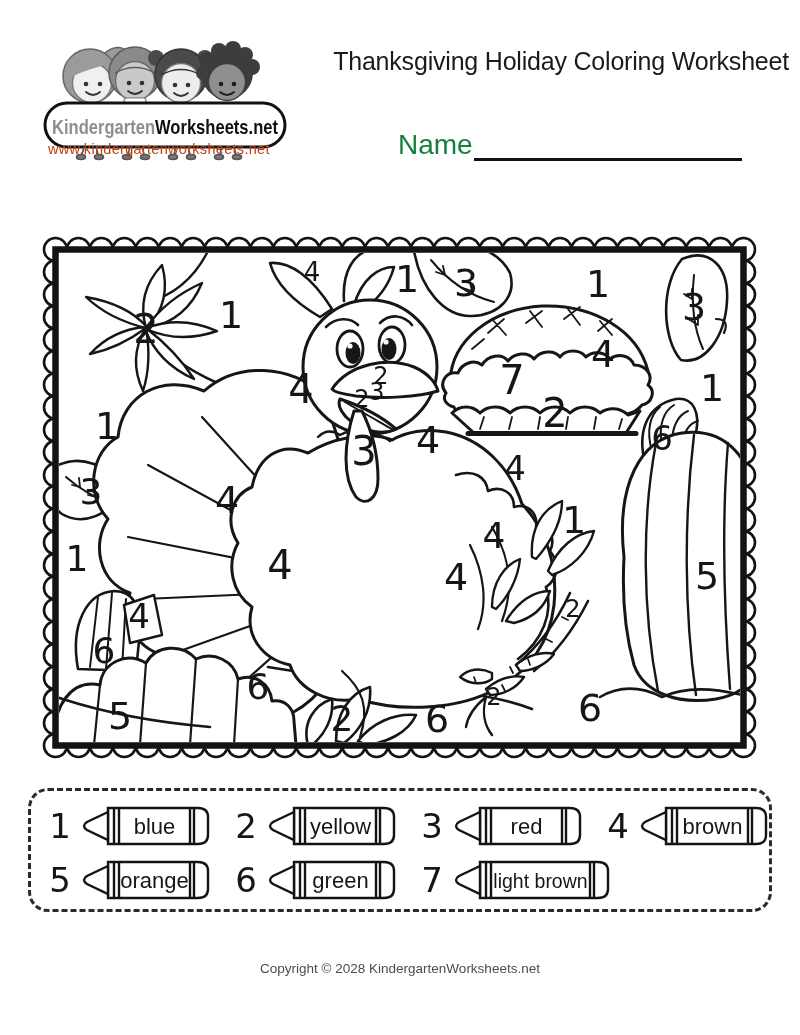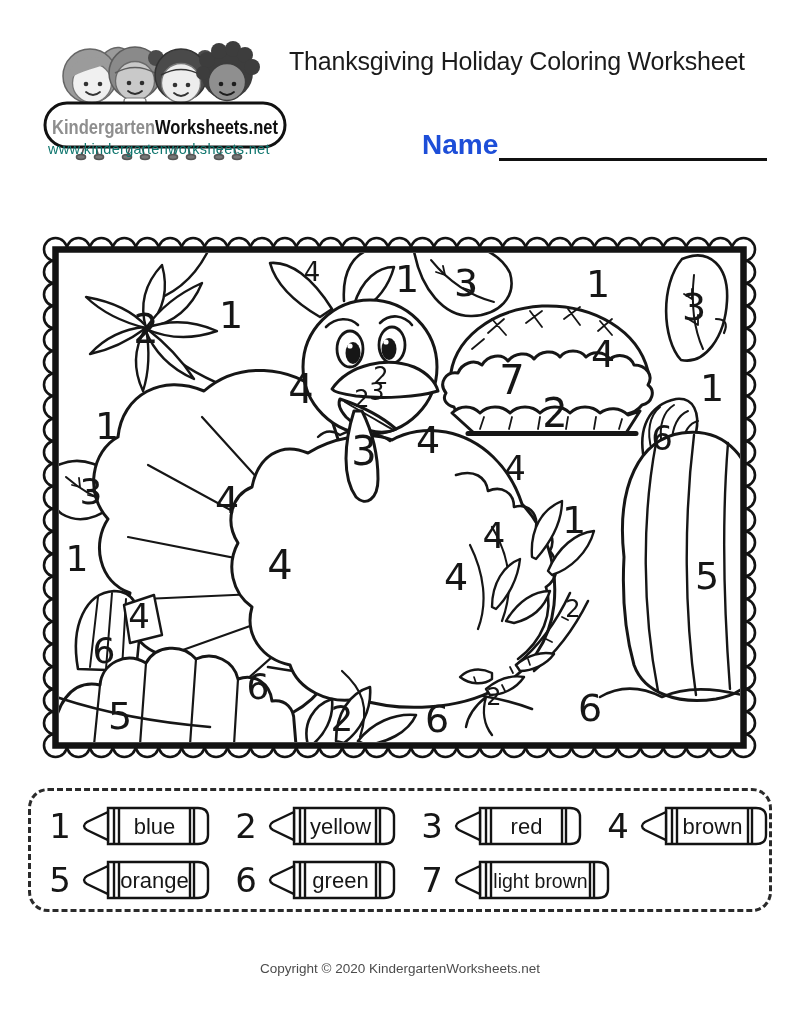--- a/index.html
+++ b/index.html
@@ -1,25 +1,25 @@
 <!DOCTYPE html>
 <html><head>
 <meta charset="utf-8">
 <style>
   html,body{margin:0;padding:0;}
   body{width:800px;height:1035px;background:#fff;position:relative;overflow:hidden;
        font-family:"Liberation Sans",sans-serif;color:#161616;}
 
   
   #logo-svg{position:absolute;left:42px;top:40px;}
-  #site-url{position:absolute;left:48px;top:141px;font-size:14.5px;color:#0f766e;letter-spacing:.3px;}
+  #site-url{position:absolute;left:48px;top:141px;font-size:14.5px;color:#c2410c;letter-spacing:.3px;}
   #page-title{position:absolute;left:289px;top:47px;width:500px;font-size:25px;color:#1b1b1b;
-              white-space:nowrap;letter-spacing:-.2px;}
+              white-space:nowrap;letter-spacing:-.2px;text-align:right;}
   #name-row{position:absolute;left:398px;top:129px;display:flex;align-items:flex-end;}
-  #name-label{font-size:28px;font-weight:700;color:#1d4ed8;margin-left:24px;}
+  #name-label{font-size:28px;font-weight:400;color:#15803d;}
   #name-line{display:inline-block;width:268px;height:28px;border-bottom:3.5px solid #111;margin-left:1px;}
 
   
   #picture{position:absolute;left:40px;top:227px;width:720px;height:534px;}
   #picture svg{position:absolute;left:0;top:0;}
   #number-layer{position:absolute;left:0;top:0;width:720px;height:534px;pointer-events:none;}
   .num{position:absolute;transform:translate(-50%,-50%);font-family:"DejaVu Sans",sans-serif;
        color:#161616;line-height:1;}
 
   
@@ -480,14 +480,14 @@
             <line x1="147" y1="5" x2="147" y2="41"></line>
             <line x1="143" y1="5" x2="143" y2="41"></line>
           </g>
           <text x="93.5" y="31" text-anchor="middle" font-size="19.5" fill="#161616" font-family="Liberation Sans, sans-serif">light brown</text>
         </svg>
       </div>
     </div>
 </div>
 
 <div id="footer">
-  <div>Copyright © 2020 KindergartenWorksheets.net</div>
+  <div>Copyright © 2028 KindergartenWorksheets.net</div>
 </div>
 
 </body></html>

